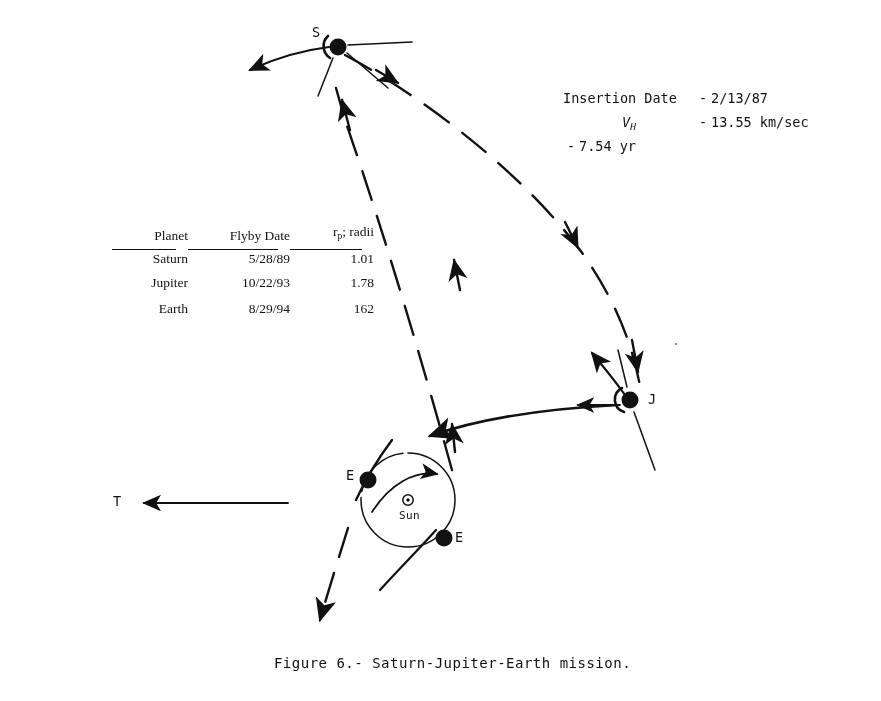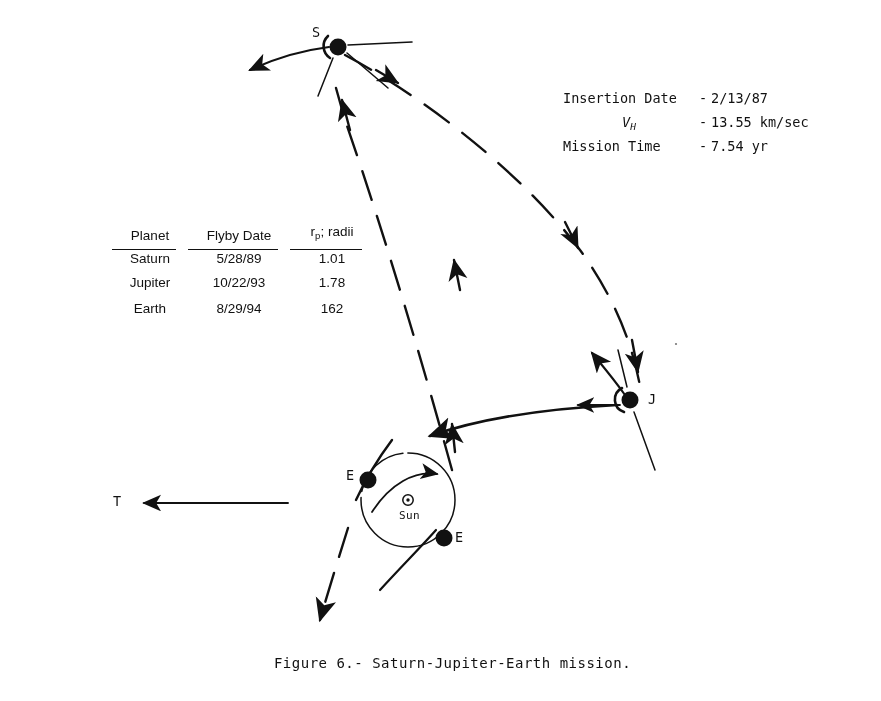--- a/index.html
+++ b/index.html
@@ -74,23 +74,23 @@
     position: absolute;
     left: 112px;
     top: 224px;
     font-size: 13.5px;
     line-height: 16px;
     border-collapse: collapse;
   }
   #flyby-table td, #flyby-table th {
     padding: 0;
     font-weight: normal;
-    text-align: center;
-    white-space: pre;
-    font-family: Liberation Sans, sans-serif;
+    text-align: right;
+    white-space: pre;
+    font-family: Liberation Serif, serif;
   }
   .col-planet { width: 76px; }
   .col-date   { width: 102px; }
   .col-rp     { width: 84px; }
   .hdr-cell {
     height: 19px;
     vertical-align: bottom;
   }
   .hdr-rule {
     height: 7px;
@@ -207,21 +207,20 @@
       <span class="param-label">Insertion Date</span>
       <span class="param-dash">-</span>
       <span class="param-value">2/13/87</span>
     </div>
     <div class="param-row">
       <span class="param-label centered"><span>V</span><span class="sub">H</span></span>
       <span class="param-dash">-</span>
       <span class="param-value">13.55 km/sec</span>
     </div>
     <div class="param-row">
-      <span class="param-label">Mission Time</span>
       <span class="param-dash">-</span>
       <span class="param-value">7.54 yr</span>
     </div>
   </div>
 
   <table id="flyby-table">
     <tbody>
       <tr>
         <th class="hdr-cell col-planet">Planet</th>
         <th class="hdr-cell col-date">Flyby Date</th>

